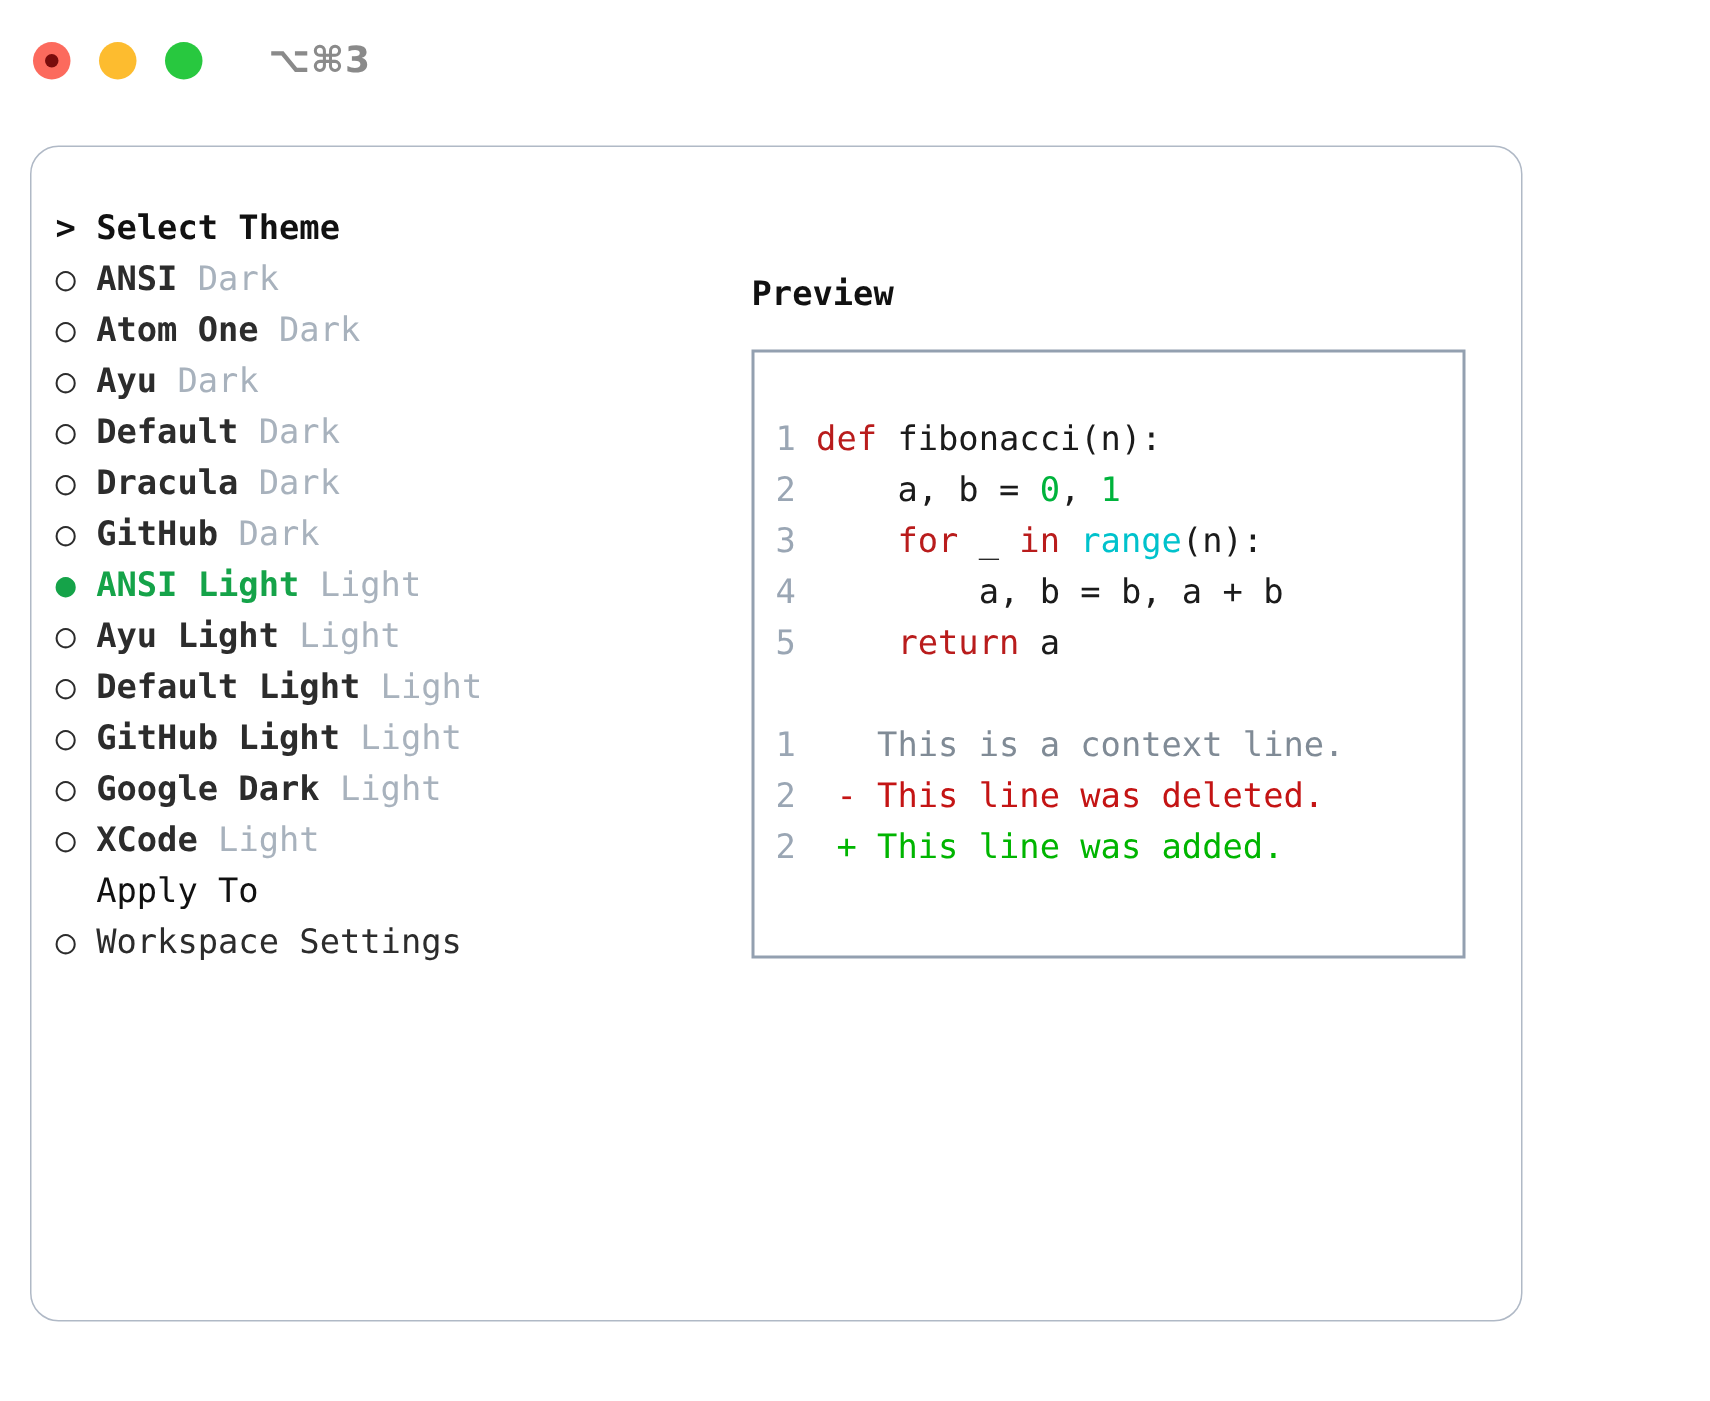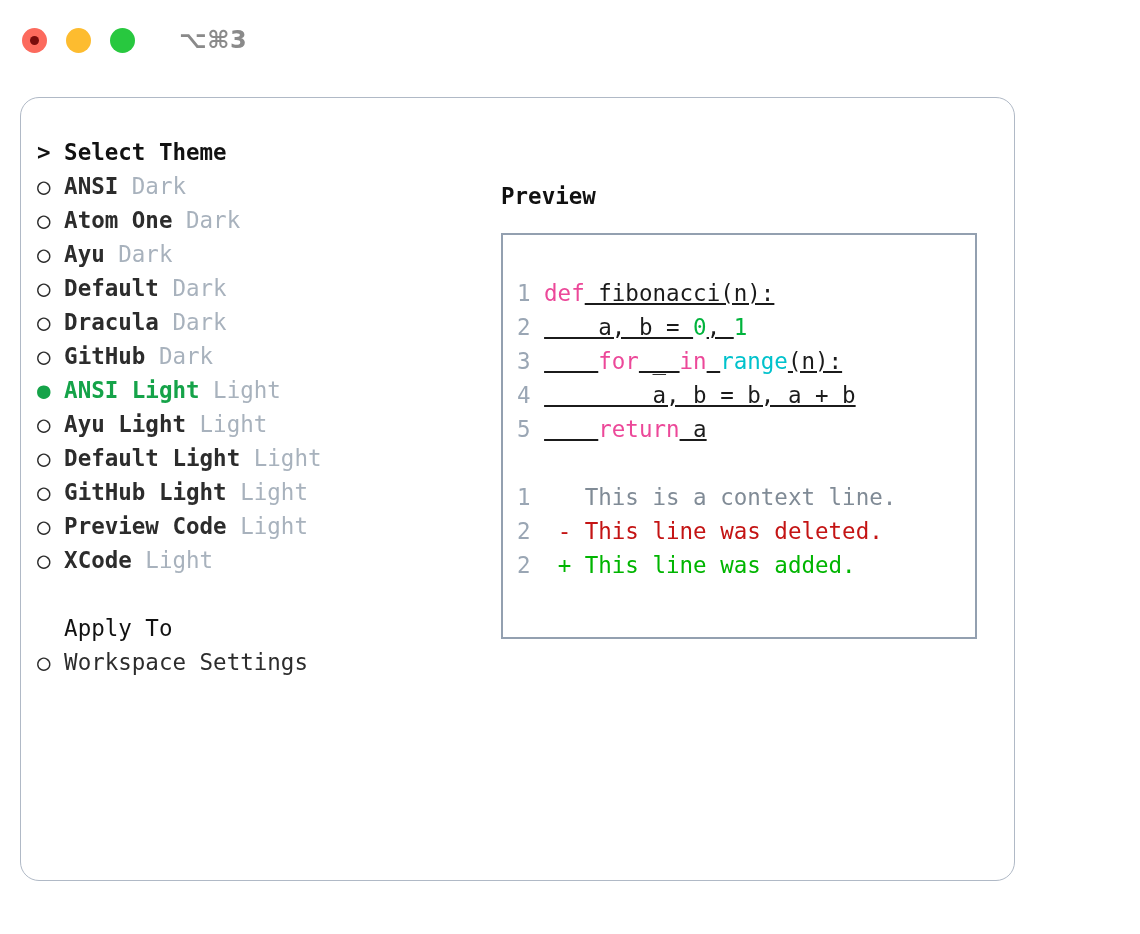--- a/index.html
+++ b/index.html
@@ -98,21 +98,21 @@
     color: #2c2c2c;
     white-space: pre;
     display: block;
   }
   .theme-row .bullet { color: #2c2c2c; }
   .theme-row.selected .bullet,
   .theme-row.selected .tname { color: #15a349; }
   .theme-row .tname { color: #2c2c2c; font-weight: bold; }
   .theme-row .ttag  { color: #a8b2bd; }
 
-  #apply-block { margin-top: 34px; }
+  #apply-block { }
   #apply-header {
     font-size: 22.5px;
     line-height: 34px;
     color: #111111;
     white-space: pre;
   }
   .apply-row {
     font-size: 22.5px;
     line-height: 34px;
     color: #2c2c2c;
@@ -159,24 +159,24 @@
     line-height: 34px;
     white-space: pre;
     color: #1b1b1b;
   }
   .ln {
     color: #9aa6b4;
     display: inline-block;
     width: 1ch;
     text-align: right;
   }
-  .kw   { color: #ec4899; text-align: center; }
+  .kw   { color: #b91c1c; text-align: center; }
   .fn   { color: #00c2cc; text-align: right; }
   .num  { color: #00b33c; }
-  .plain{ color: #1b1b1b; text-decoration: underline; }
+  .plain{ color: #1b1b1b; }
   .code-blank { height: 34px; }
 
   .diff-ctx  { color: #808b96; }
   .diff-del  { color: #c41414; }
   .diff-add  { color: #00b500; }
 </style>
 </head>
 <body>
 
 <div id="app-window">
@@ -202,21 +202,21 @@
           <div class="theme-row"><span class="bullet">○</span><span class="tname"> ANSI</span><span class="ttag"> Dark</span></div>
           <div class="theme-row"><span class="bullet">○</span><span class="tname"> Atom One</span><span class="ttag"> Dark</span></div>
           <div class="theme-row"><span class="bullet">○</span><span class="tname"> Ayu</span><span class="ttag"> Dark</span></div>
           <div class="theme-row"><span class="bullet">○</span><span class="tname"> Default</span><span class="ttag"> Dark</span></div>
           <div class="theme-row"><span class="bullet">○</span><span class="tname"> Dracula</span><span class="ttag"> Dark</span></div>
           <div class="theme-row"><span class="bullet">○</span><span class="tname"> GitHub</span><span class="ttag"> Dark</span></div>
           <div class="theme-row selected"><span class="bullet">●</span><span class="tname"> ANSI Light</span><span class="ttag"> Light</span></div>
           <div class="theme-row"><span class="bullet">○</span><span class="tname"> Ayu Light</span><span class="ttag"> Light</span></div>
           <div class="theme-row"><span class="bullet">○</span><span class="tname"> Default Light</span><span class="ttag"> Light</span></div>
           <div class="theme-row"><span class="bullet">○</span><span class="tname"> GitHub Light</span><span class="ttag"> Light</span></div>
-          <div class="theme-row"><span class="bullet">○</span><span class="tname"> Preview Code</span><span class="ttag"> Light</span></div>
+          <div class="theme-row"><span class="bullet">○</span><span class="tname"> Google Dark</span><span class="ttag"> Light</span></div>
           <div class="theme-row"><span class="bullet">○</span><span class="tname"> XCode</span><span class="ttag"> Light</span></div>
         </div>
 
       <div id="apply-block">
         <div id="apply-header">  Apply To</div>
         <div id="apply-list">
             <div class="apply-row"><span class="bullet">○</span><span class="aname"> Workspace Settings</span></div>
           </div>
       </div>
 

